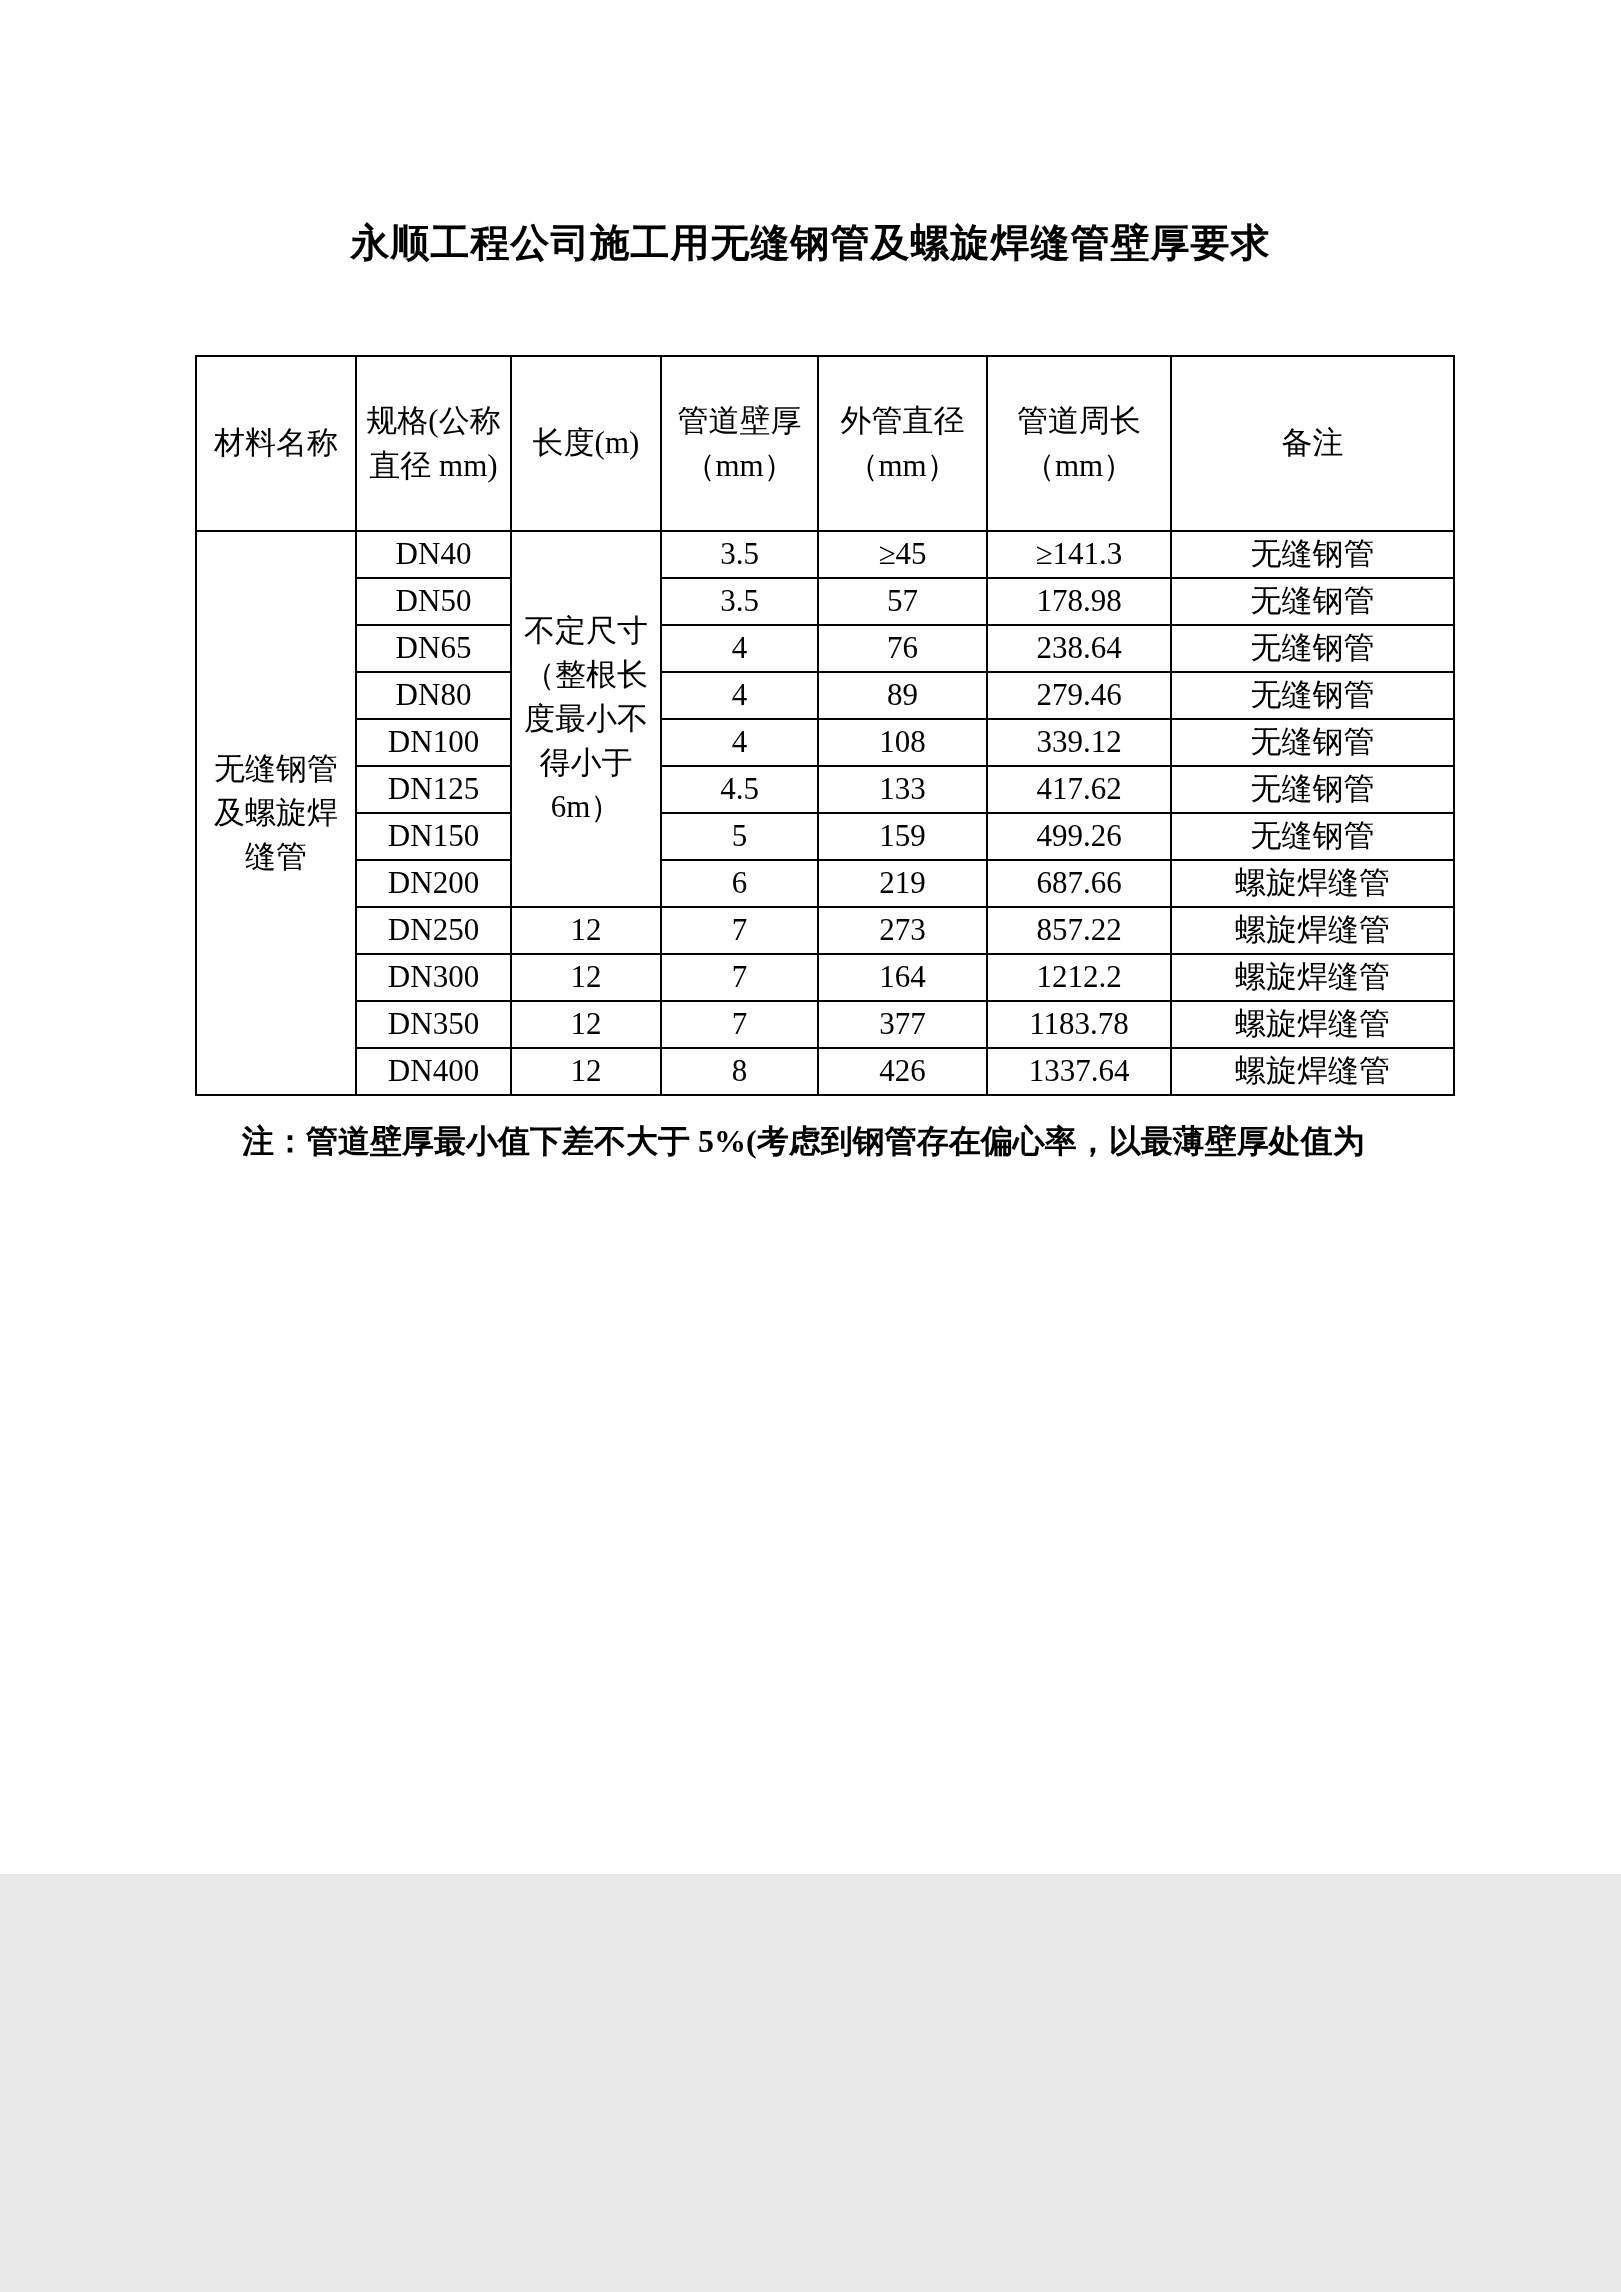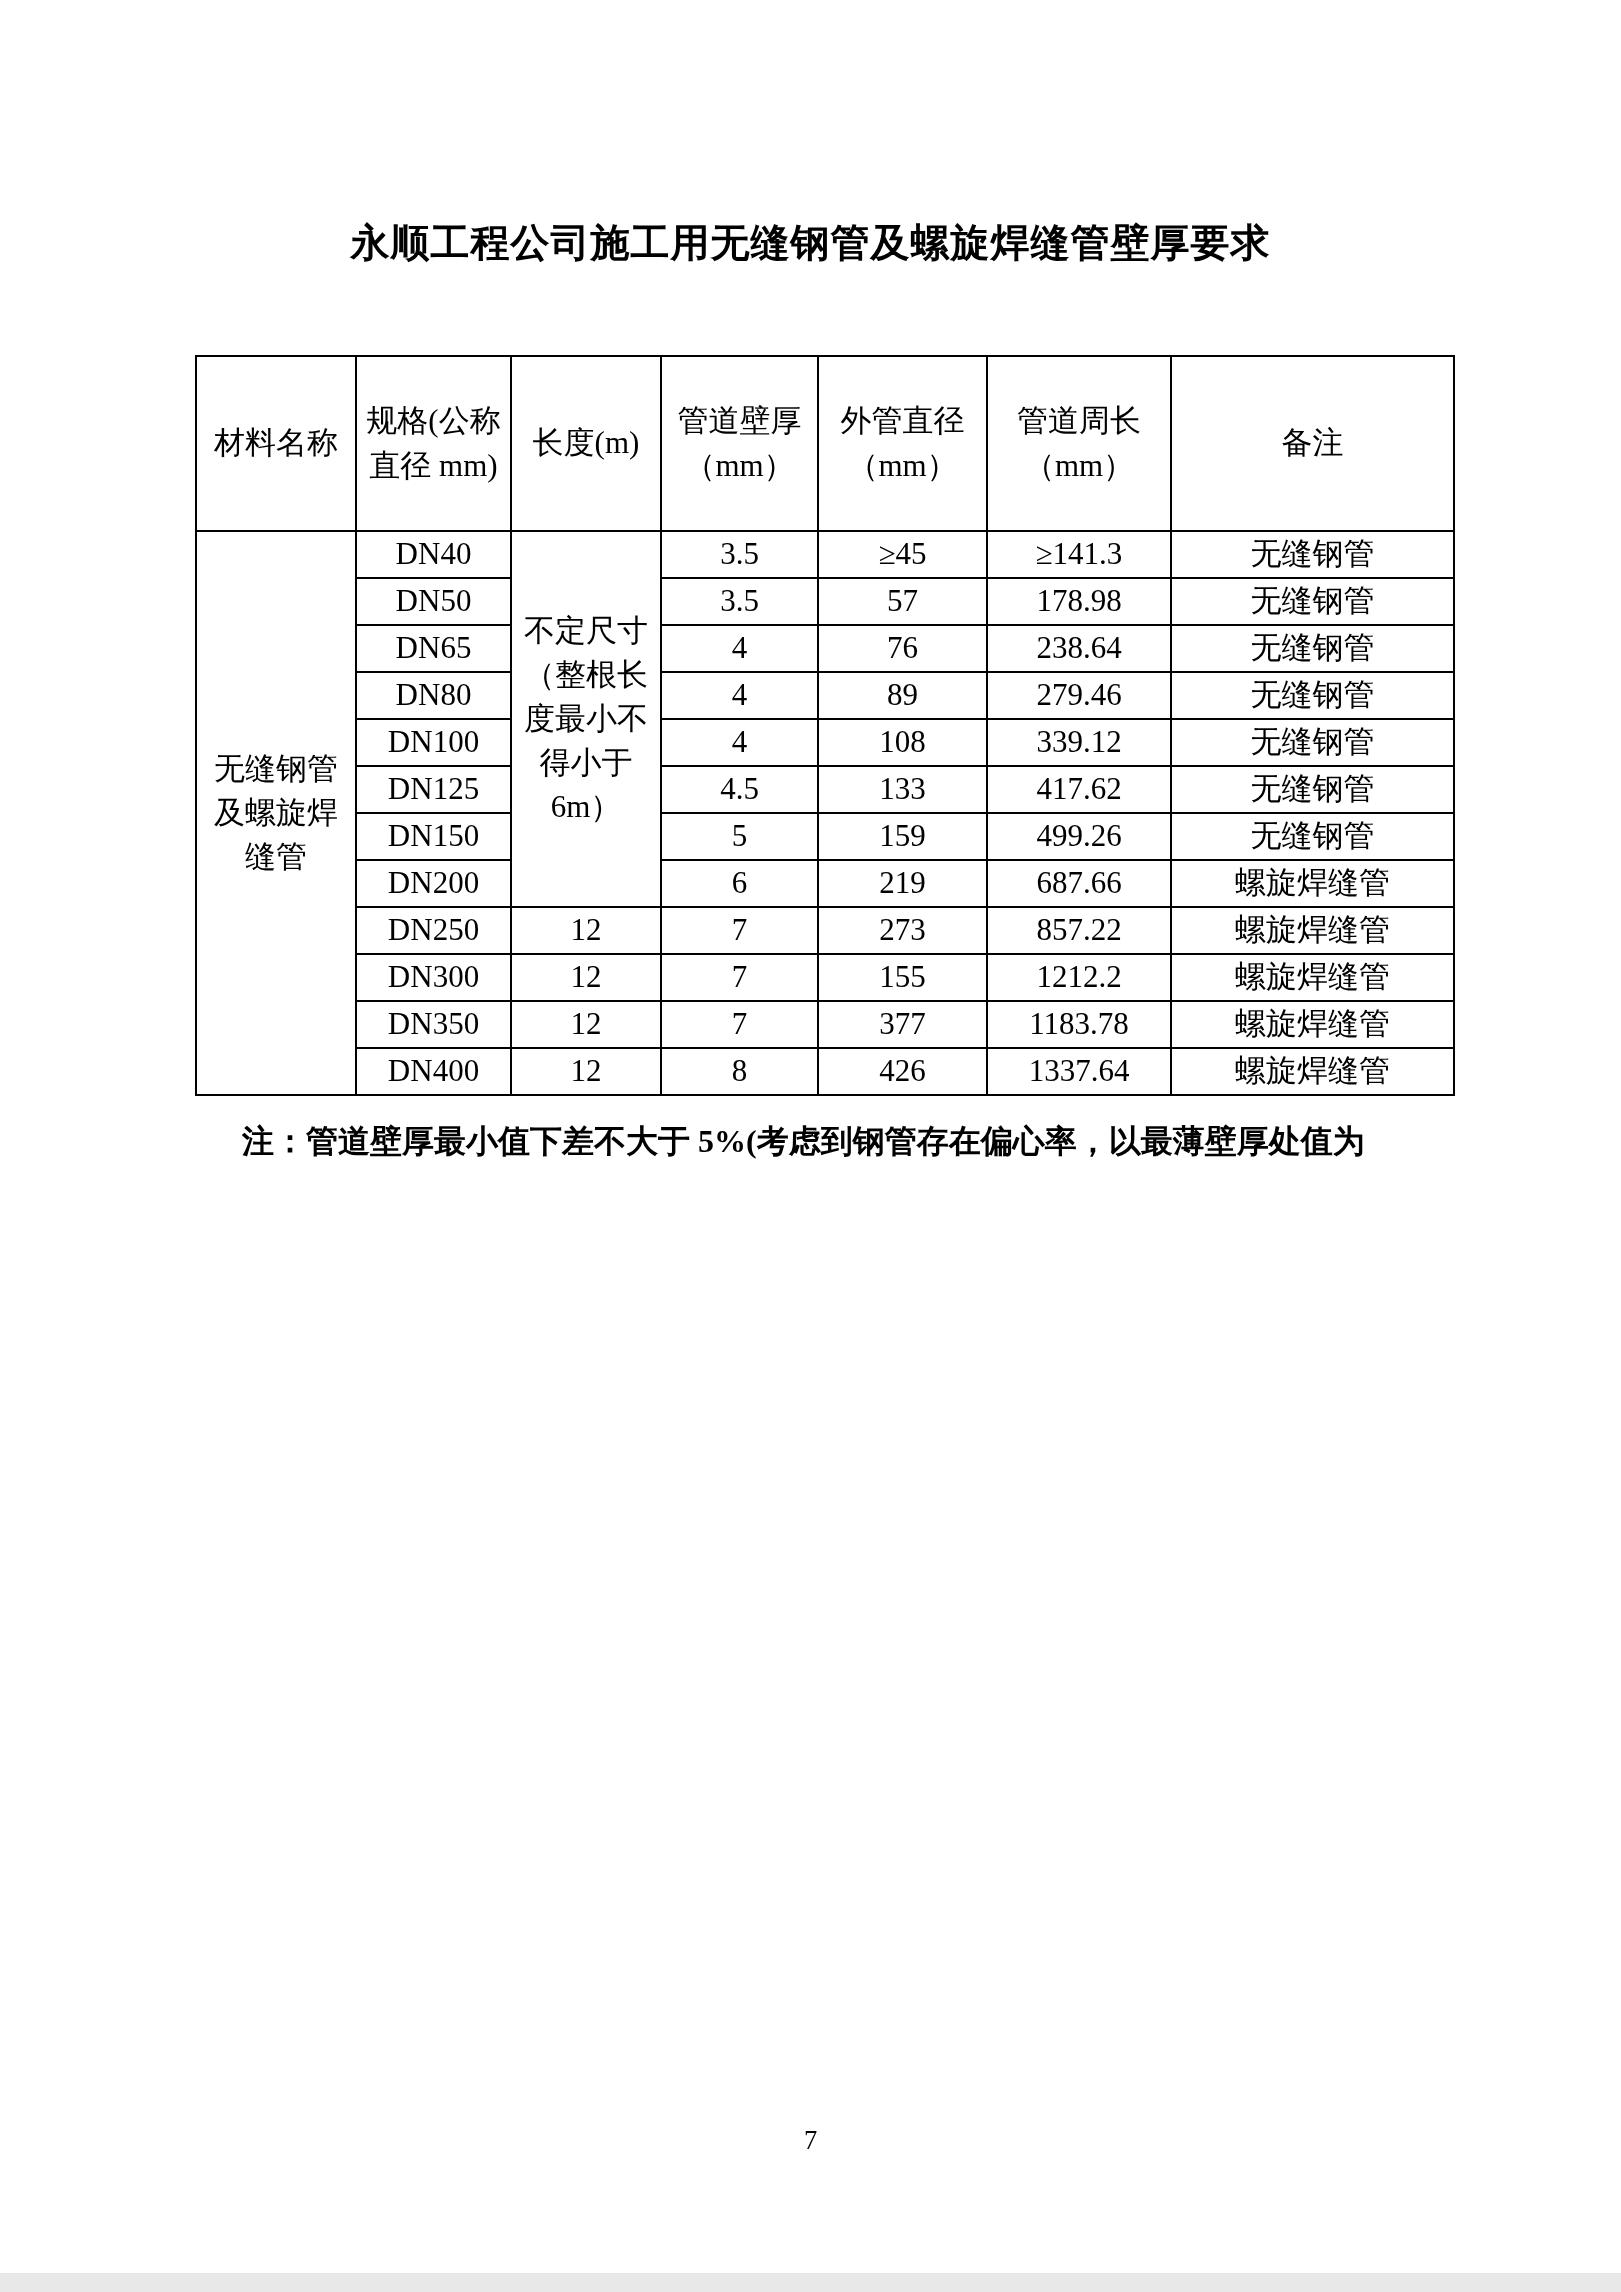--- a/index.html
+++ b/index.html
@@ -1,19 +1,19 @@
 <!DOCTYPE html>
 <html><head>
 <meta charset="utf-8">
 <style>
   html, body { margin: 0; padding: 0; background: #e8e8e8; }
   .page {
     position: relative;
     width: 1621px;
-    height: 2273px;
+    height: 1874px;
     margin: 0 auto;
     background: #ffffff;
     color: #000000;
     font-family: "Liberation Serif", "DejaVu Serif", serif;
     overflow: hidden;
   }
   .doc-title {
     position: absolute;
     top: 216px;
     left: 0;
@@ -179,21 +179,21 @@
         <td>12</td>
         <td>7</td>
         <td>273</td>
         <td>857.22</td>
         <td>螺旋焊缝管</td>
       </tr>
       <tr>
         <td>DN300</td>
         <td>12</td>
         <td>7</td>
-        <td>155</td>
+        <td>164</td>
         <td>1212.2</td>
         <td>螺旋焊缝管</td>
       </tr>
       <tr>
         <td>DN350</td>
         <td>12</td>
         <td>7</td>
         <td>377</td>
         <td>1183.78</td>
         <td>螺旋焊缝管</td>

